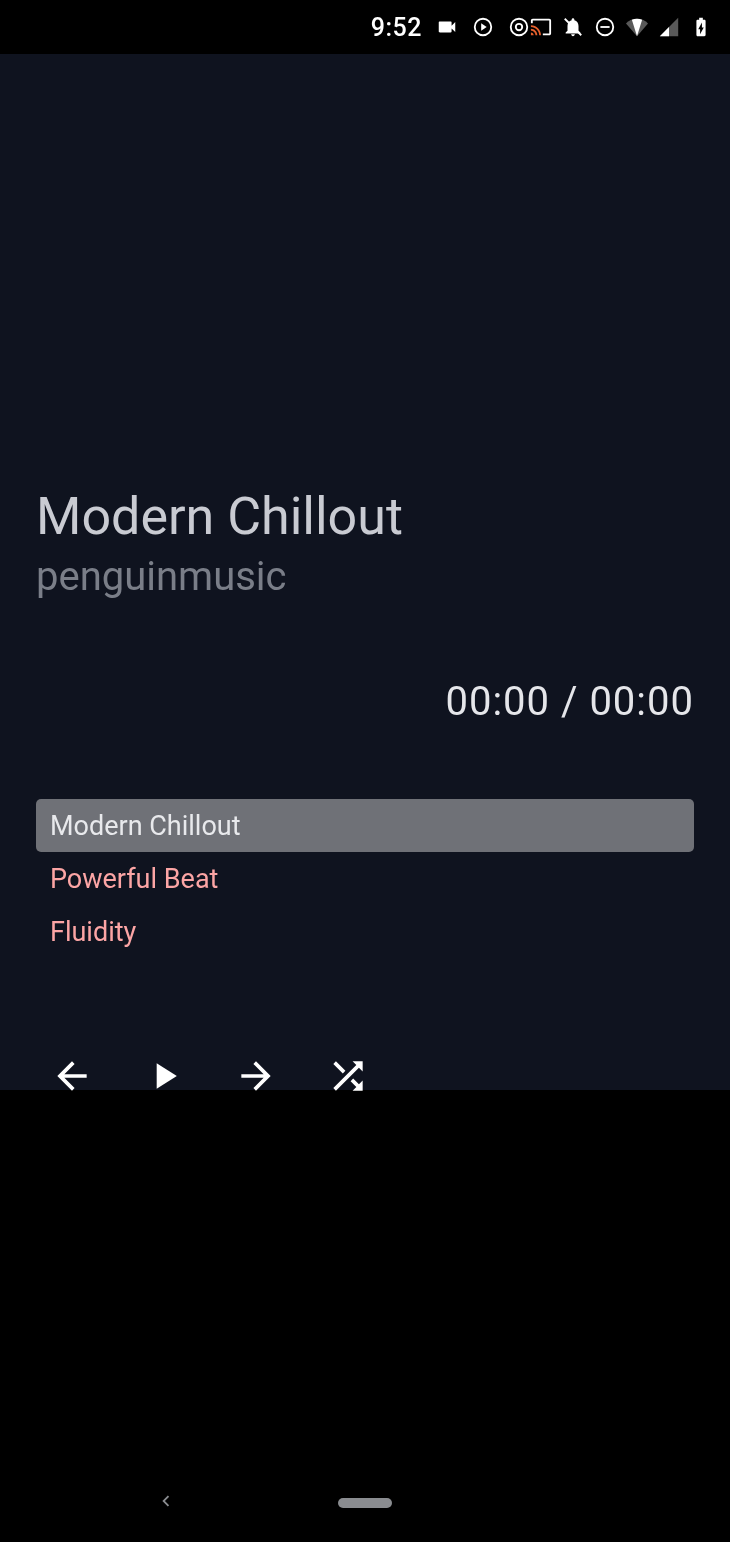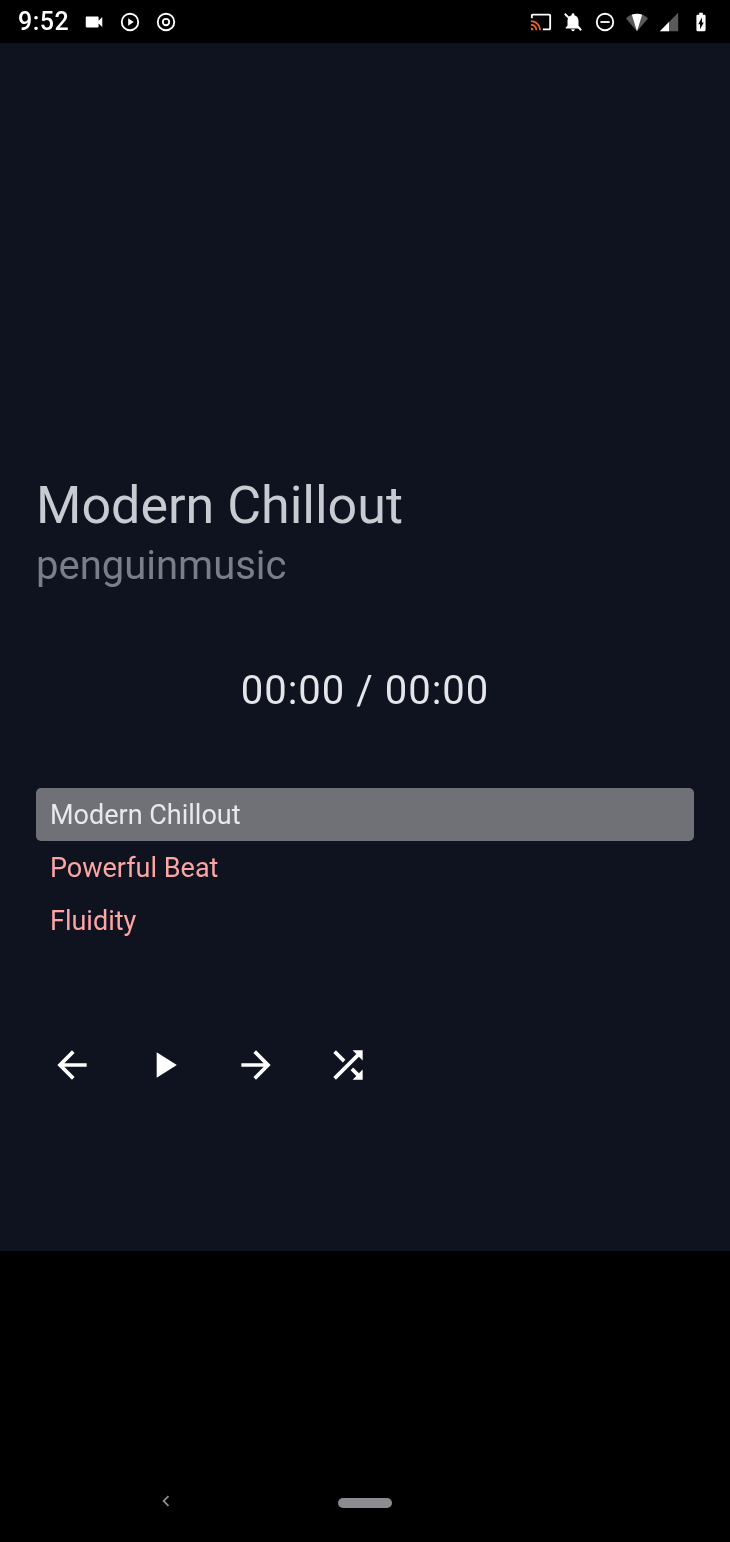--- a/index.html
+++ b/index.html
@@ -1,26 +1,26 @@
 <!DOCTYPE html>
 <html><head>
 <meta charset="utf-8">
 <style>
 * { margin:0; padding:0; box-sizing:border-box; }
 html,body { width:730px; height:1542px; background:#000; font-family:Roboto,Arial,sans-serif; overflow:hidden; }
-.statusbar { height:43px; background:#000; display:flex; align-items:center; justify-content:space-between; padding:0 18px; color:#fff; }
+.statusbar { height:54px; background:#000; display:flex; align-items:center; justify-content:flex-end; padding:0 18px; color:#fff; }
 .sb-left { display:flex; align-items:center; gap:14px; }
 .sb-right { display:flex; align-items:center; gap:10px; }
 .sb-time { font-size:25px; font-weight:500; letter-spacing:0.5px; }
 .sb-icon { width:22px; height:22px; display:flex; align-items:center; justify-content:center; }
 .sb-icon svg { width:100%; height:100%; }
-.app { background:#0f131f; height:1208px; width:100%; position:relative; padding:0 36px; }
+.app { background:#0f131f; height:1036px; width:100%; position:relative; padding:0 36px; }
 .track-title { color:#c9cbd2; font-size:52px; font-weight:400; padding-top:432px; }
 .track-artist { color:#7a7e88; font-size:40px; font-weight:400; margin-top:6px; }
-.time-display { color:#e5e6ea; font-size:40px; font-weight:400; text-align:center; margin-top:78px; letter-spacing:1px; }
+.time-display { color:#e5e6ea; font-size:40px; font-weight:400; text-align:right; margin-top:78px; letter-spacing:1px; }
 .playlist { margin-top:74px; }
 .pl-item { height:53px; display:flex; align-items:center; padding:0 14px; font-size:27px; color:#fca5a5; border-radius:5px; }
 .pl-item.selected { background:#6f7177; color:#e8e9ec; }
 .controls { display:flex; gap:48px; margin-top:96px; padding-left:14px; }
 .ctrl-btn { width:44px; height:44px; background:none; border:none; cursor:pointer; display:flex; align-items:center; justify-content:center; }
 .ctrl-btn svg { width:44px; height:44px; fill:#fff; }
 .navbar { position:absolute; bottom:0; left:0; width:730px; height:78px; background:#000; display:flex; align-items:center; justify-content:center; }
 .nav-pill { width:54px; height:10px; background:#8a8c90; border-radius:6px; }
 .nav-back { position:absolute; left:155px; }
 .nav-back svg { width:22px; height:22px; fill:#8a8c90; }

